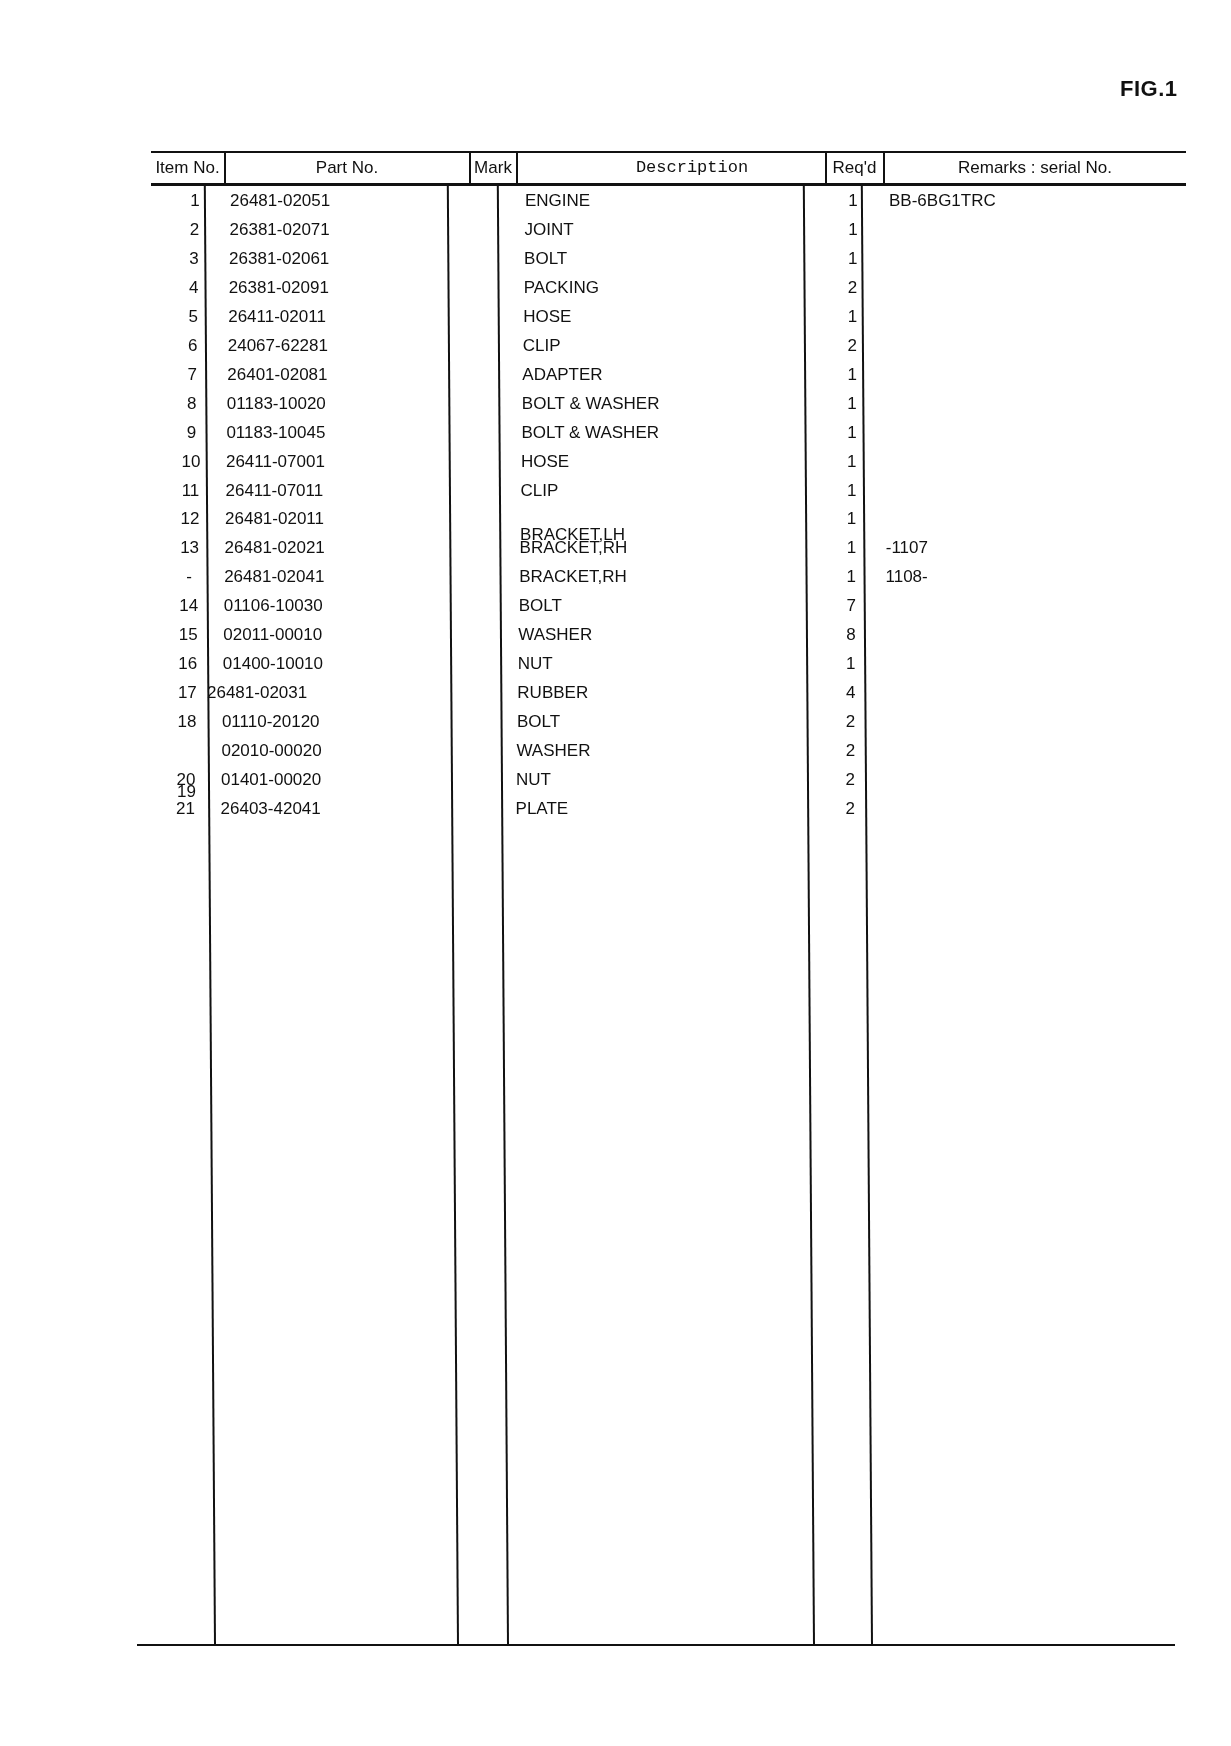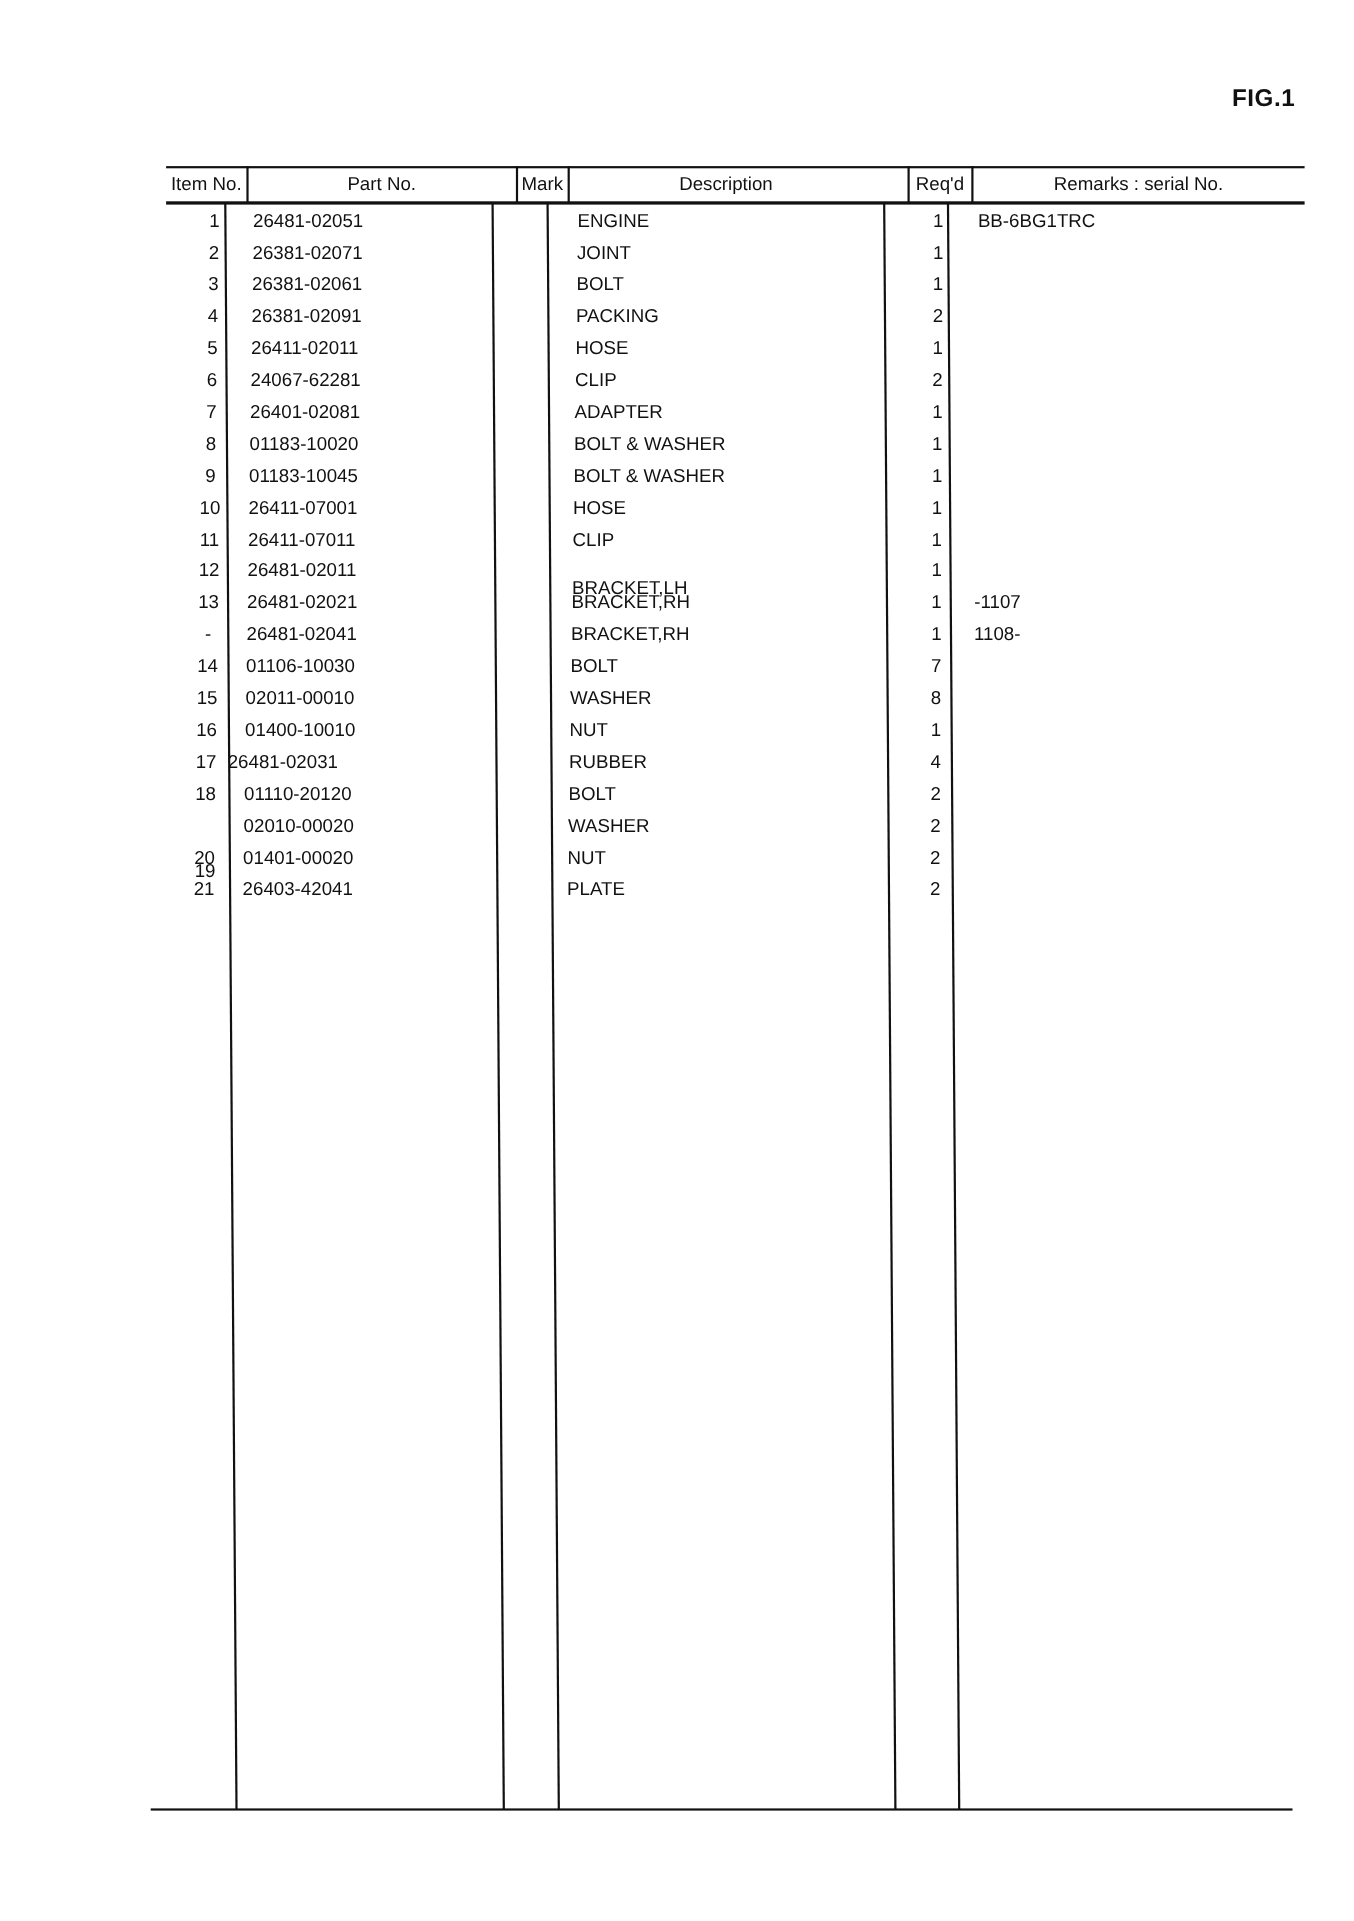--- a/index.html
+++ b/index.html
@@ -32,21 +32,21 @@
 
   <div class="vline" style="left:214px; top:184px; height:1461px; transform:skewX(0.4deg); transform-origin:bottom;"></div>
   <div class="vline" style="left:457px; top:184px; height:1461px; transform:skewX(0.4deg); transform-origin:bottom;"></div>
   <div class="vline" style="left:507px; top:184px; height:1461px; transform:skewX(0.4deg); transform-origin:bottom;"></div>
   <div class="vline" style="left:813px; top:184px; height:1461px; transform:skewX(0.4deg); transform-origin:bottom;"></div>
   <div class="vline" style="left:871px; top:184px; height:1461px; transform:skewX(0.4deg); transform-origin:bottom;"></div>
 
   <div class="hdr" style="left:151px; width:73px;">Item No.</div>
   <div class="hdr" style="left:225px; width:244px;">Part No.</div>
   <div class="hdr" style="left:470px; width:46px;">Mark</div>
-  <div class="hdr" style="left:506px; width:308px;">Description</div>
+  <div class="hdr" style="left:538px; width:308px;font-family:Liberation Mono, monospace;">Description</div>
   <div class="hdr" style="left:826px; width:57px;">Req'd</div>
   <div class="hdr" style="left:884px; width:302px;">Remarks : serial No.</div>
 
   <div id="rows">
       <div>
         <div class="cell c-item" style="left: 170px; top: 186px;">1</div>
         <div class="cell" style="left: 230px; top: 186px;">26481-02051</div>
         <div class="cell" style="left: 474px; top: 186px;"></div>
         <div class="cell" style="left: 525px; top: 186px;">ENGINE</div>
         <div class="cell c-req" style="left: 838px; top: 186px;">1</div>

